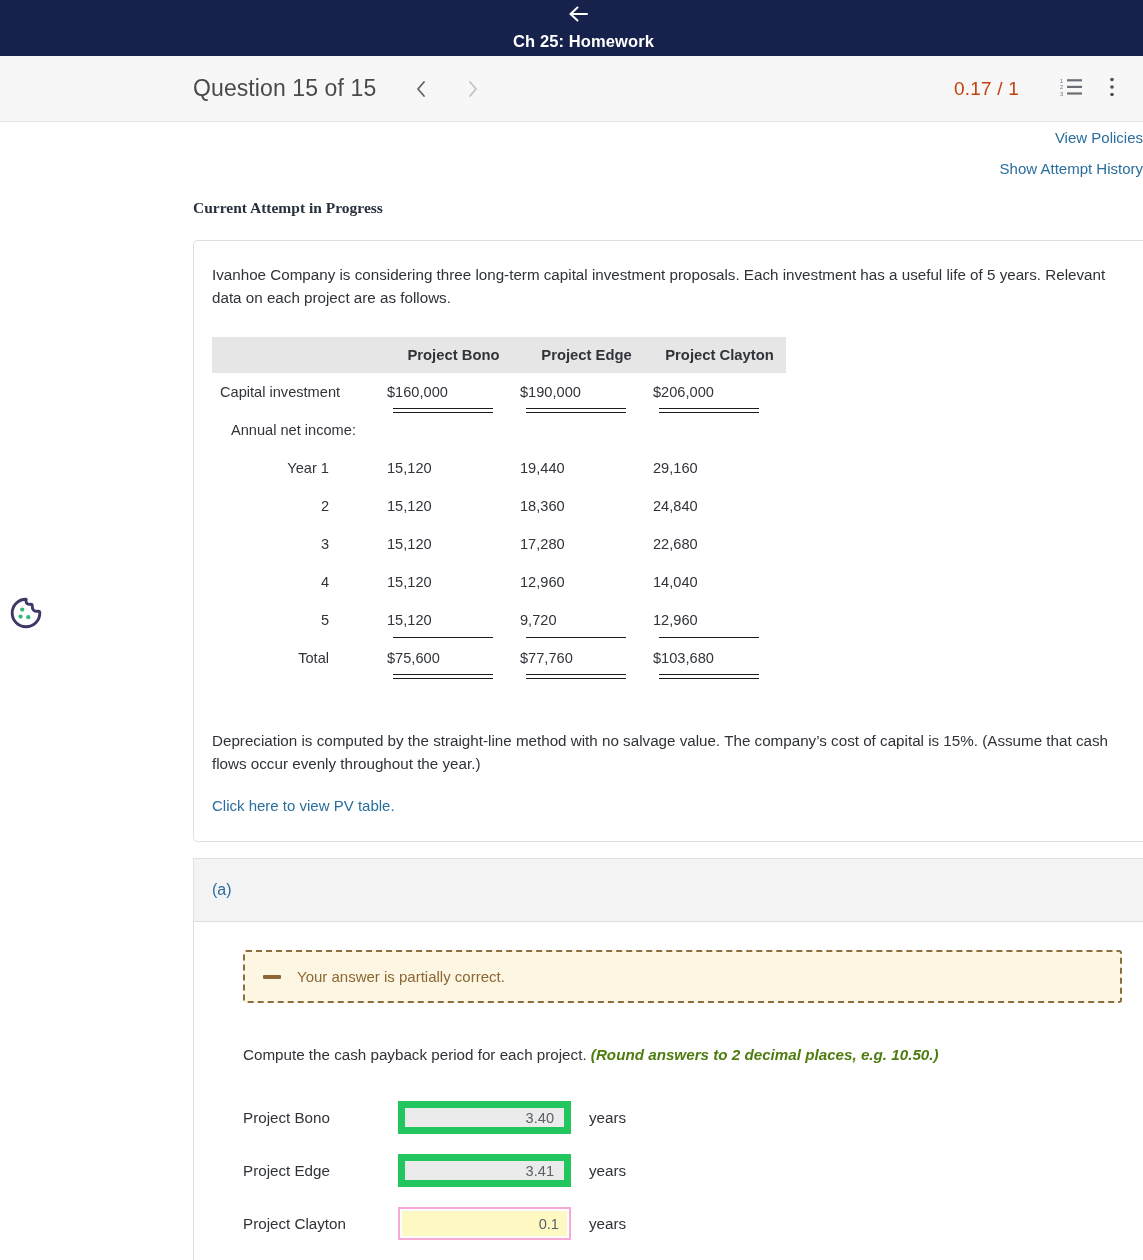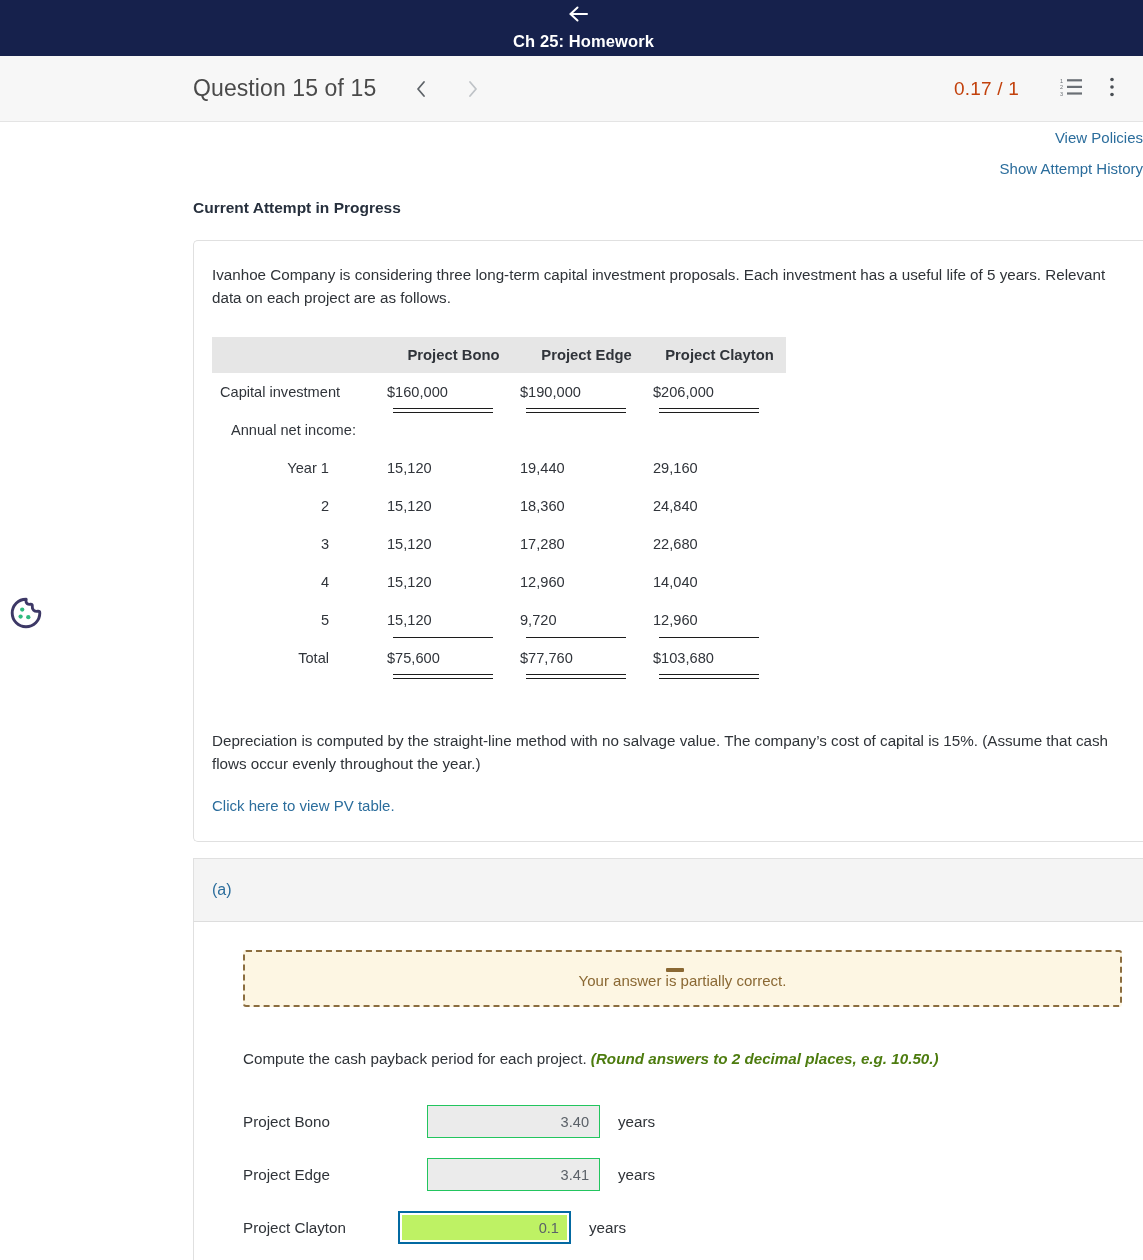--- a/index.html
+++ b/index.html
@@ -97,20 +97,21 @@
     cursor: pointer;
   }
   .toplinks .link { display: block; margin-bottom: 14px; text-align: right; }
 
   .attempt-head {
     font-size: 15.5px;
     font-weight: bold;
     color: #27303d;
     margin-top: 22px;
     margin-bottom: 0;
+    font-family: Liberation Serif, serif;
   }
 
   
   .qcard {
     margin-top: 23px;
     margin-right: -10px;
     background: #ffffff;
     border: 1px solid #e0e0e0;
     border-right: none;
     border-radius: 5px 0 0 5px;
@@ -210,21 +211,20 @@
   }
 
   .alert {
     background: #fdf6e3;
     border: 2px dashed #8b6d3f;
     border-radius: 3px;
     padding: 16px 18px;
     margin: 0 13px 0 31px;
     display: flex;
     align-items: center;
-    flex-direction: column;
   }
   .alert-icon {
     width: 18px; height: 4px;
     background: #8a6833;
     border-radius: 1px;
     margin-right: 16px;
     flex: none;
   }
   .alert-text {
     font-size: 15px;
@@ -256,27 +256,26 @@
   .ans-input {
     width: 173px; height: 33px;
     font-family: "Liberation Sans", sans-serif;
     font-size: 14.6px;
     color: #5b6168;
     text-align: right;
     padding: 0 10px 0 8px;
     outline: none;
   }
   .ans-input.ok {
-    border: 1px solid #22c55e;
+    border: 7px solid #22c55e;
     background: #ebebeb;
-    margin-left: 29px;
   }
   .ans-input.bad {
-    border: 2px solid #0369a1;
-    background: #bef264;
+    border: 2px solid #f9a8d4;
+    background: #fef9c3;
     outline: 2px solid #ffffff;
     outline-offset: -4px;
     box-shadow: 0 0 0 1px #a14a42 inset;
   }
   .ans-unit {
     margin-left: 18px;
     font-size: 15.2px;
     color: #2f3338;
   }
 

